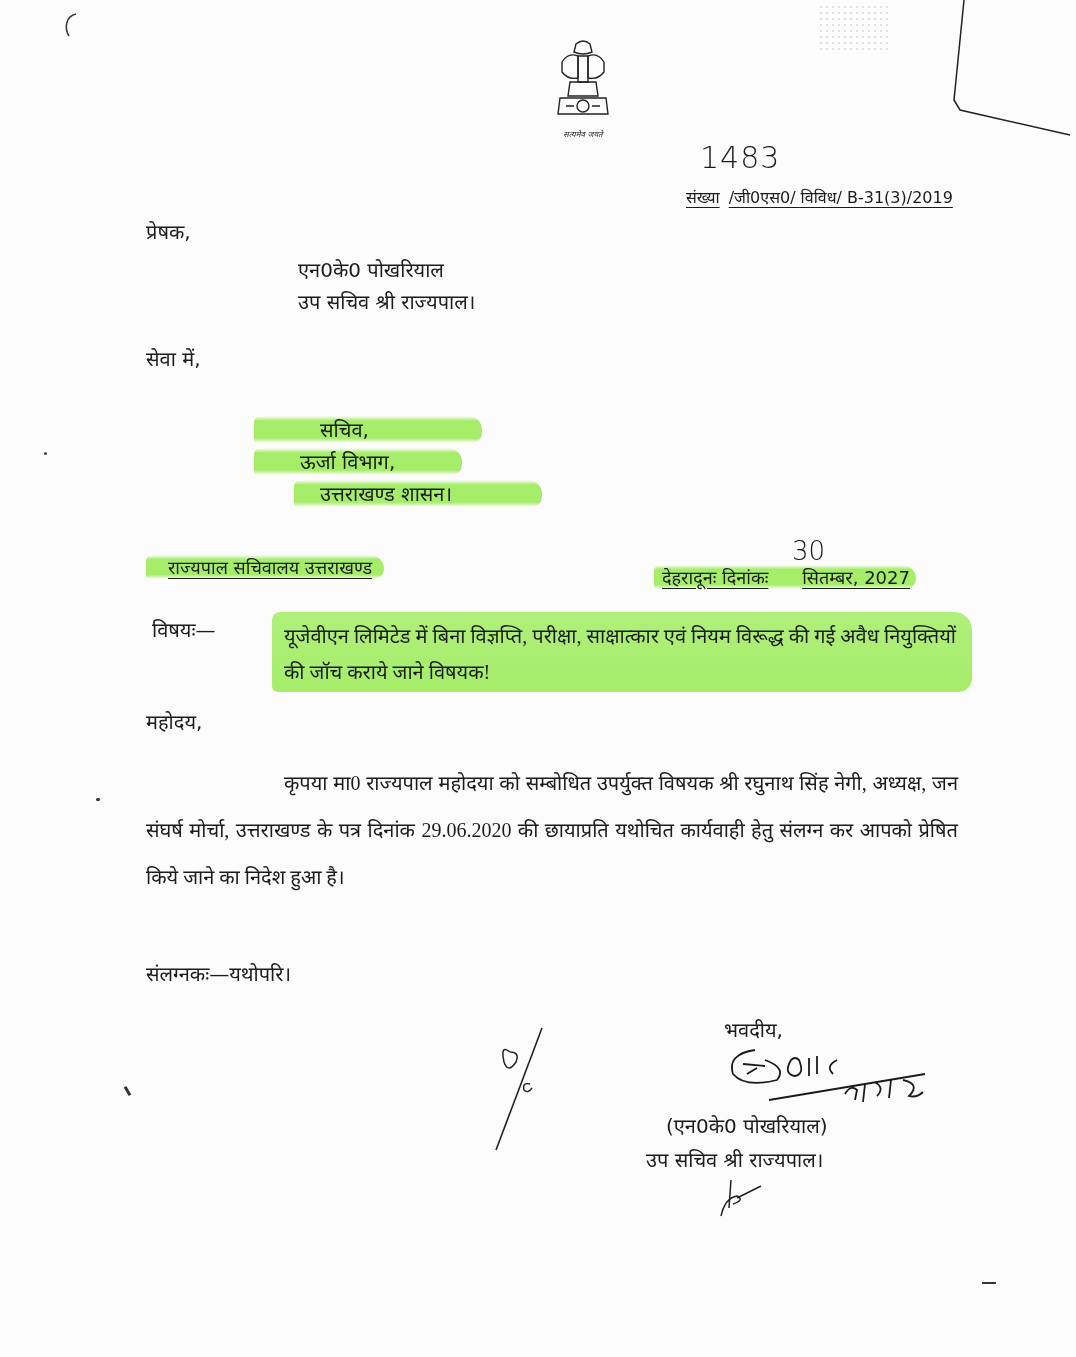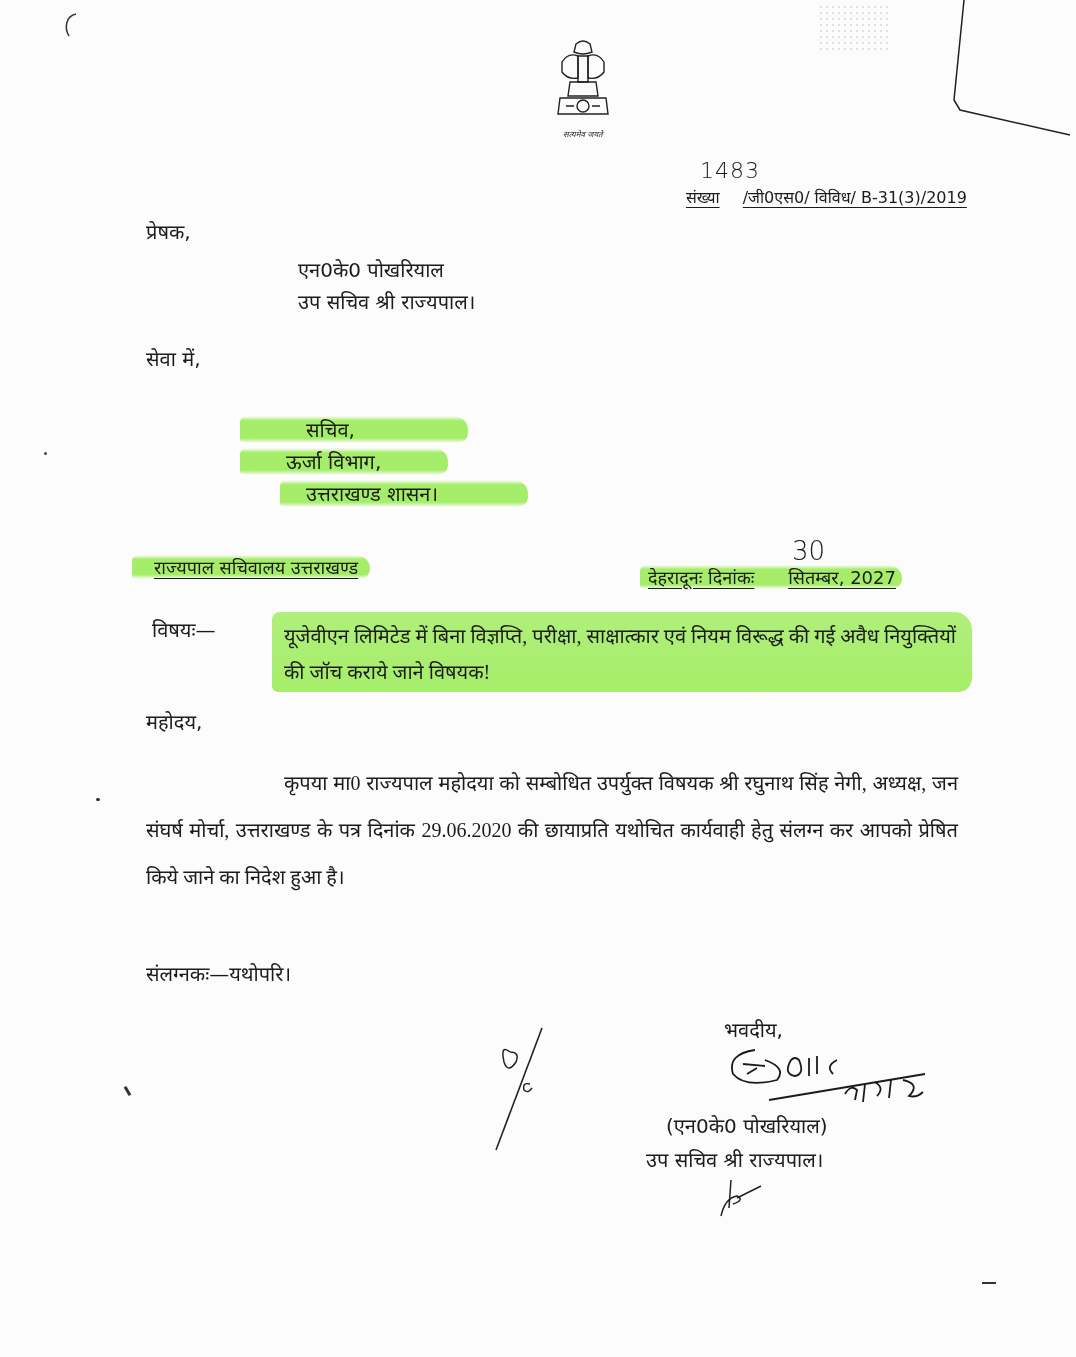--- a/index.html
+++ b/index.html
@@ -7,20 +7,21 @@
       width: 1076px; height: 1357px; position: relative; overflow: hidden;
       background: #fdfcfc;
       font-family: "DejaVu Sans", "Liberation Sans", sans-serif;
       color: #1b1b1b;
     }
     .abs { position: absolute; }
     .hl {
       background: linear-gradient(180deg, rgba(150,235,80,0) 0%, rgba(150,235,80,0.85) 18%, rgba(150,235,80,0.85) 82%, rgba(150,235,80,0) 100%);
       padding: 0 12px;
       border-radius: 6px 14px 10px 4px;
+      margin-left: 14px;
     }
     .t20 { font-size: 20px; }
     .t18 { font-size: 18px; text-align: center; }
     .t16 { font-size: 16px; }
     .ul { text-decoration: underline; text-underline-offset: 4px; }
     .emblem { left: 548px; top: 38px; width: 70px; height: 100px; font-style: italic; }
     .hand { font-family: "DejaVu Sans", sans-serif; font-weight: 300; }
     .justify { text-align: justify; text-align-last: left; font-family: Liberation Serif, serif; }
   </style>
 </head>
@@ -44,24 +45,24 @@
       <path d="M30 18 L40 18 L40 44 L30 44 Z"></path>
       <path d="M22 44 L48 44 L50 58 L20 58 Z"></path>
       <path d="M12 60 L58 60 L60 76 L10 76 Z"></path>
       <circle cx="35" cy="68" r="6"></circle>
       <path d="M18 68 L26 68 M44 68 L52 68"></path>
     </g>
   </svg>
   <div class="abs" style="left:0;top:90px;width:70px;text-align:center;font-size:8px">सत्यमेव जयते</div>
 </div>
 
-<div class="abs hand" style="left:700px;top:158px;font-size:22px;letter-spacing:1px">1483</div>
+<div class="abs hand" style="left:700px;top:140px;font-size:30px;letter-spacing:1px">1483</div>
 <div class="abs t16" style="left:686px;top:186px;white-space:nowrap">
   <span class="ul">संख्या</span>
-  <span class="ul" style="margin-left:18px">/जी0एस0/ विविध/ B-31(3)/2019</span>
+  <span class="ul" style="margin-left:4px">/जी0एस0/ विविध/ B-31(3)/2019</span>
 </div>
 
 <div class="abs t20" style="left:146px;top:218px">प्रेषक,</div>
 <div class="abs t20" style="left:298px;top:256px">एन0के0 पोखरियाल</div>
 <div class="abs t20" style="left:298px;top:288px">उप सचिव श्री राज्यपाल।</div>
 
 <div class="abs t20" style="left:146px;top:345px">सेवा में,</div>
 <div class="abs t20 hl" style="left:240px;top:416px;width:150px;padding-left:66px">सचिव,</div>
 <div class="abs t20 hl" style="left:240px;top:448px;width:150px;padding-left:46px">ऊर्जा विभाग,</div>
 <div class="abs t20 hl" style="left:280px;top:480px;width:210px;padding-left:26px">उत्तराखण्ड शासन।</div>

